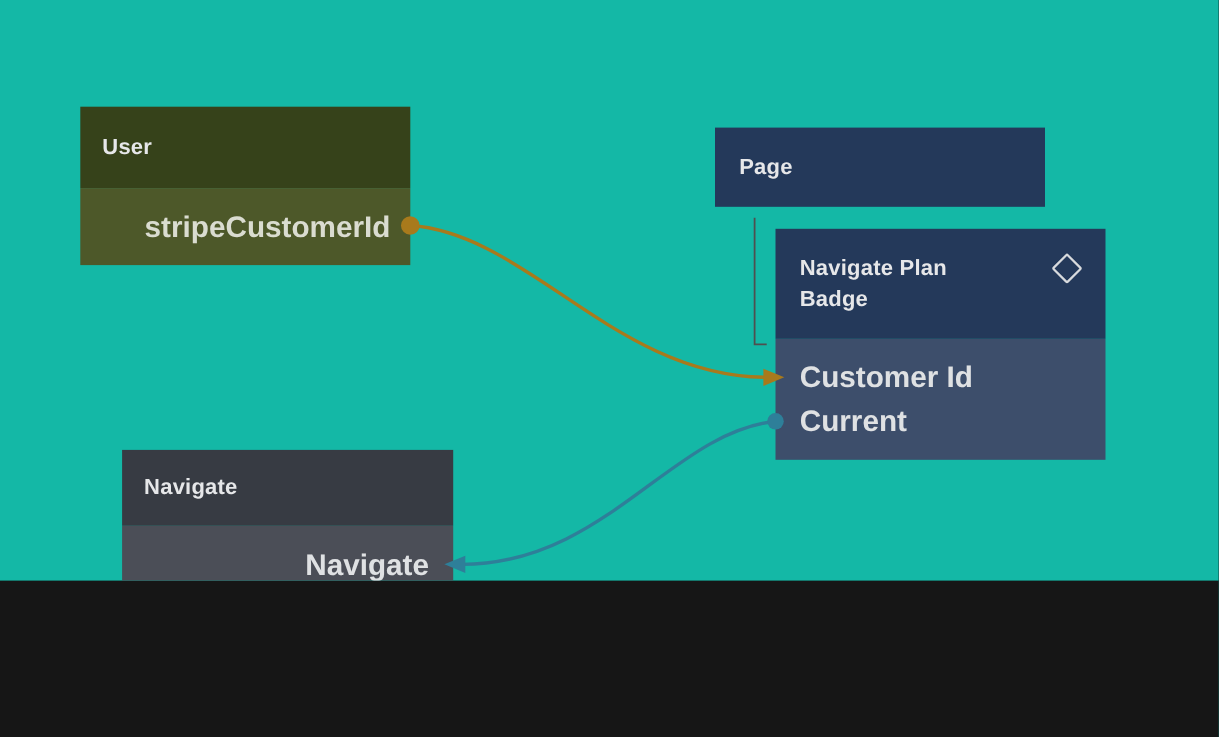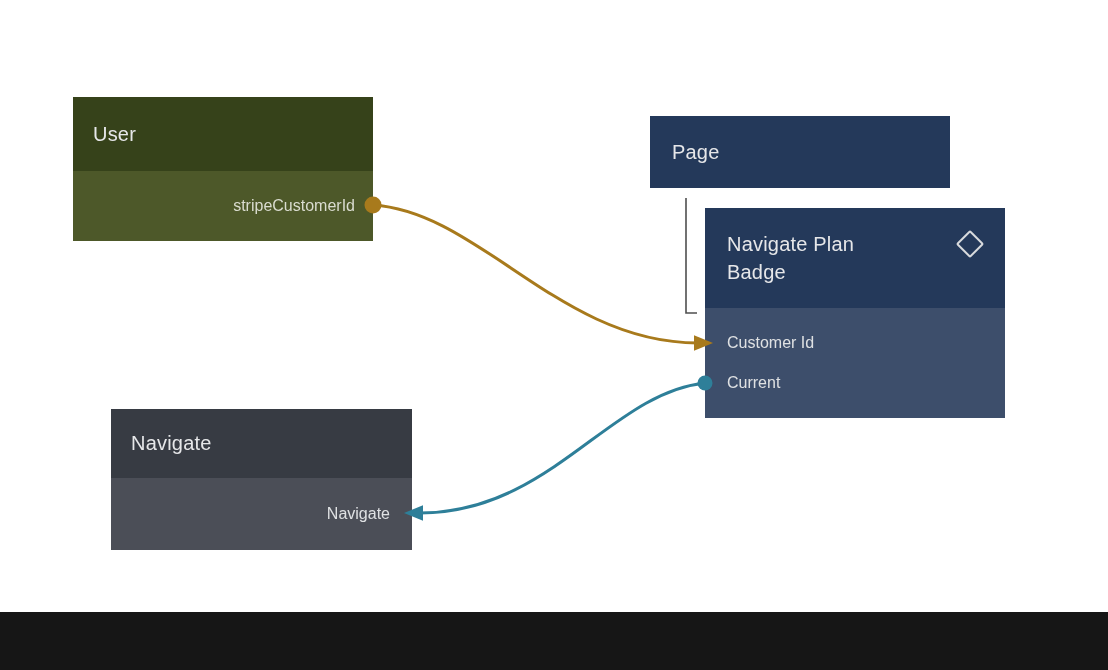--- a/index.html
+++ b/index.html
@@ -1,30 +1,31 @@
 <!DOCTYPE html>
 <html><head>
 <meta charset="utf-8">
 <style>
   html,body{margin:0;padding:0;background:#161616;}
   .canvas{
-    position:relative;width:1108px;height:612px;overflow:hidden;
-    background:#ffffff;
+    position:relative;width:1108px;height:528px;overflow:hidden;
+    background:#14b8a6;
     font-family:"Liberation Sans","DejaVu Sans",sans-serif;
     color:#e2e3e5;
+    font-weight:bold;
   }
   .node{position:absolute;box-sizing:border-box;}
   .node-header{
     display:flex;align-items:center;box-sizing:border-box;
     padding:0 22px;font-size:20px;letter-spacing:.2px;color:#e6e7e9;
   }
   .node-body{box-sizing:border-box;}
   .port-row{
     display:flex;align-items:center;box-sizing:border-box;
-    height:40px;font-size:16px;color:#dfe1e3;
+    height:40px;font-size:27px;color:#dfe1e3;
   }
   .port-row.left{justify-content:flex-start;padding-left:22px;}
   .port-row.right{justify-content:flex-end;padding-right:18px;}
 
   
   .node-user{left:73px;top:97px;width:300px;}
   .node-user .node-header{height:74px;background:#36421a;padding:0 20px;}
   .node-user .node-body{height:70px;background:#4d5829;display:flex;flex-direction:column;justify-content:center;}
   .node-user .port-row{color:#dadcd0;}
 

